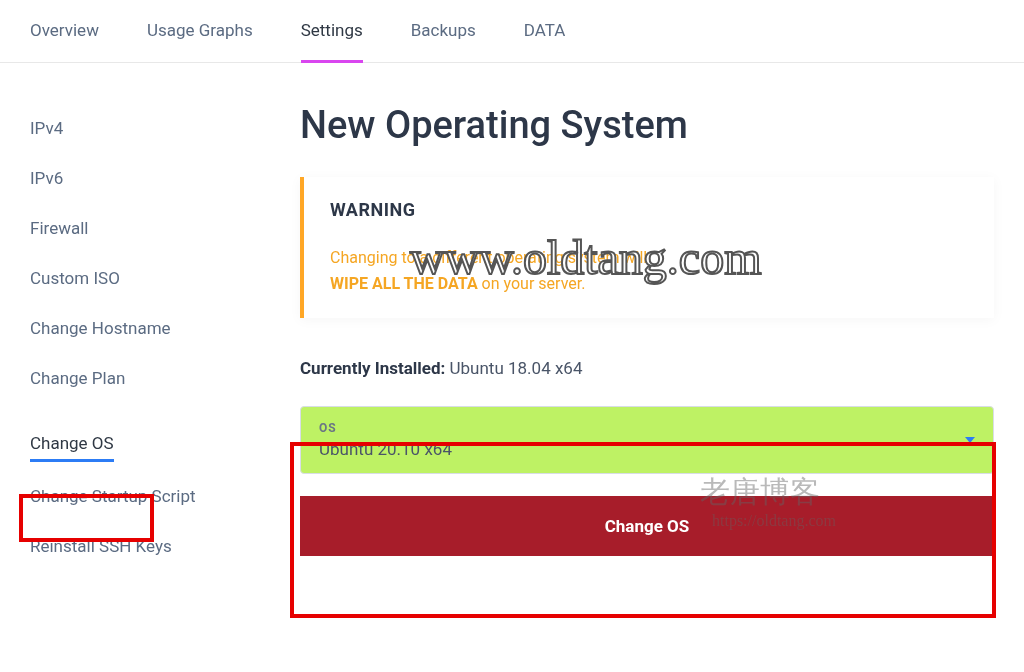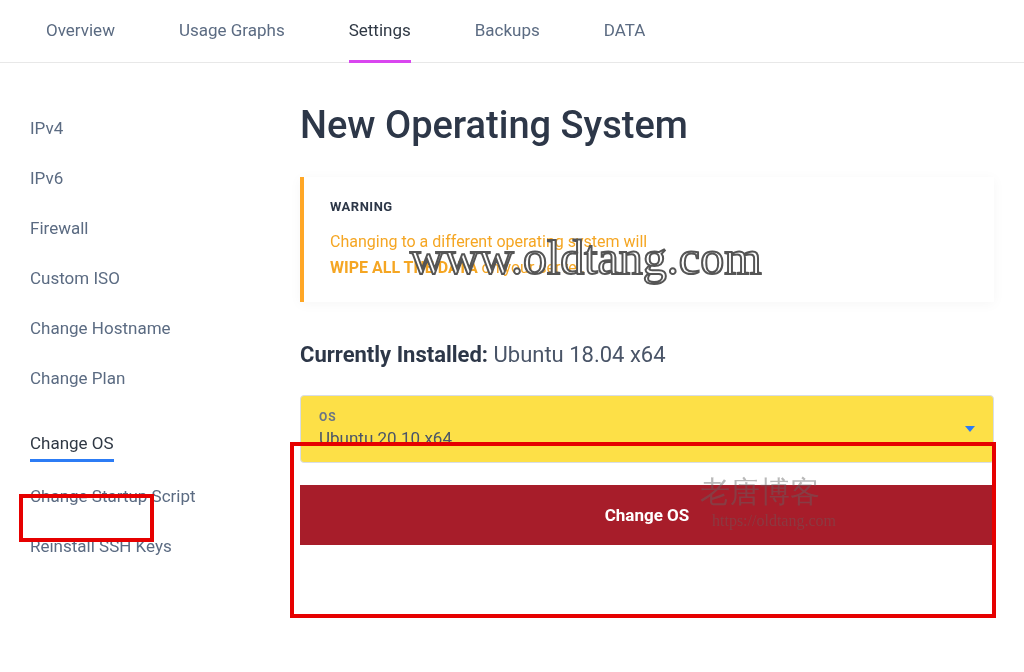--- a/index.html
+++ b/index.html
@@ -10,21 +10,20 @@
       gap: 48px;
       padding: 20px 30px 0 30px;
       border-bottom: 1px solid #e8e8e8;
     }
     .nav-tab {
       padding-bottom: 20px;
       font-size: 17px;
       color: #5b6b82;
       cursor: pointer;
       position: relative;
-      margin-left: 16px;
     }
     .nav-tab.active {
       color: #2f3844;
       border-bottom: 3px solid #d946ef;
       margin-bottom: -1px;
     }
     
     .content-area {
       display: flex;
       padding: 40px 30px 0 30px;
@@ -62,49 +61,49 @@
     }
     
     .warning-box {
       background: #fff;
       border-left: 4px solid #ffa726;
       padding: 22px 26px;
       margin-bottom: 40px;
       box-shadow: 0 2px 12px rgba(0,0,0,0.04);
     }
     .warning-title {
-      font-size: 13px;
+      font-size: 18px;
       font-weight: 700;
       color: #2d3748;
       letter-spacing: 0.5px;
-      margin-bottom: 15px;
+      margin-bottom: 25px;
     }
     .warning-text {
       font-size: 16px;
       color: #f5a623;
       line-height: 1.6;
     }
     .warning-text strong { font-weight: 700; }
     
     .currently {
-      font-size: 22px;
+      font-size: 17px;
       color: #4a5568;
       margin-bottom: 28px;
     }
     .currently strong { font-weight: 700; color: #2d3748; }
     
     .os-select {
       border: 1px solid #d8dde6;
       border-radius: 4px;
       padding: 14px 18px;
       display: flex;
       align-items: center;
       justify-content: space-between;
       cursor: pointer;
-      background: #fde047;
+      background: #bef264;
     }
     .os-select-inner { display: flex; flex-direction: column; gap: 4px; }
     .os-label {
       font-size: 12px;
       font-weight: 700;
       color: #6a7585;
       letter-spacing: 1px;
       text-transform: uppercase;
     }
     .os-value {

